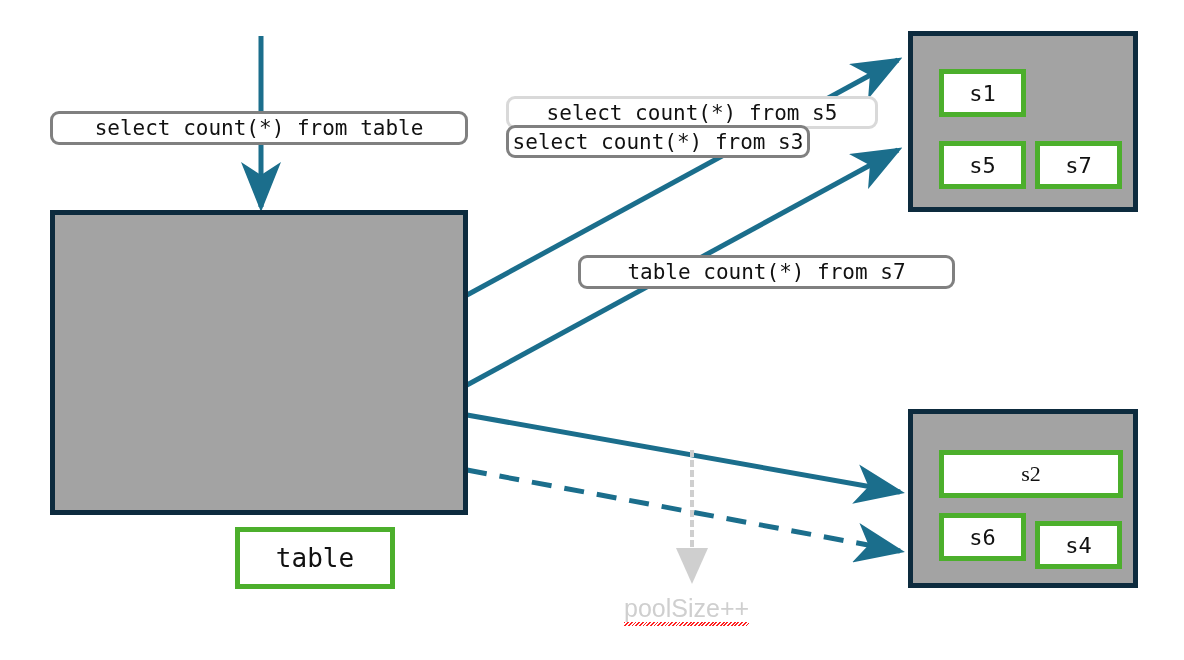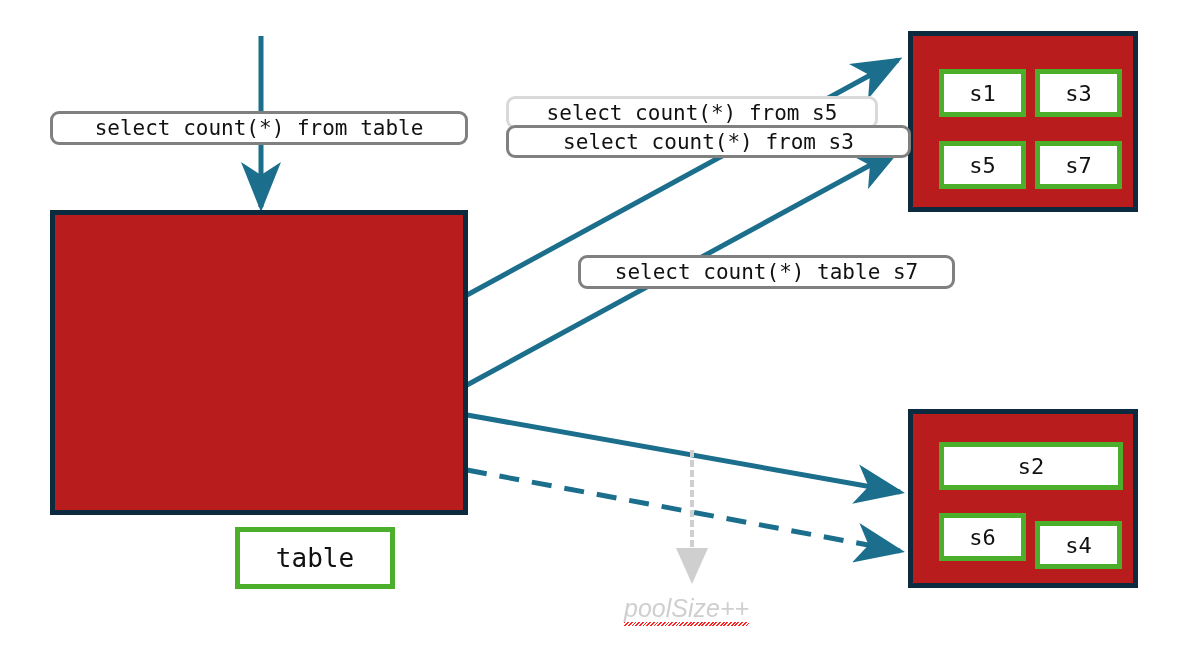--- a/index.html
+++ b/index.html
@@ -23,21 +23,21 @@
     left: 0;
     top: 0;
     width: 1184px;
     height: 660px;
     pointer-events: none;
   }
 
   
   .pool {
     position: absolute;
-    background: #b91c1c;
+    background: #a3a3a3;
     border: 5px solid #0D2B3E;
     box-sizing: border-box;
   }
   #table-pool {
     left: 50px;
     top: 210px;
     width: 418px;
     height: 305px;
     padding-left: 16px;
   }
@@ -82,21 +82,21 @@
     width: 184px;
     height: 48px;
     font-size: 22px;
   }
   
   #node-s1 { left: 26px;  top: 33px; }
   #node-s3 { left: 122px; top: 33px; }
   #node-s5 { left: 26px;  top: 105px; }
   #node-s7 { left: 122px; top: 105px; text-align: right; }
   
-  #node-s2 { left: 26px;  top: 28px; }
+  #node-s2 { left: 26px;  top: 36px; font-family: Liberation Serif, serif; }
   #node-s6 { left: 26px;  top: 99px; }
   #node-s4 { left: 122px; top: 107px; }
 
   
   .label-box {
     position: absolute;
     background: #ffffff;
     border: 3px solid #808080;
     border-radius: 9px;
     box-sizing: border-box;
@@ -108,36 +108,35 @@
     font-size: 21px;
     white-space: nowrap;
     z-index: 5;
   }
   .label-box.light {
     border-color: #D9D9D9;
     z-index: 4;
   }
   #label-table { left: 50px;  top: 111px; width: 418px; height: 34px; }
   #label-s5    { left: 506px; top: 96px;  width: 372px; height: 33px; align-items: center; }
-  #label-s3    { left: 506px; top: 125px; width: 405px; height: 33px; }
+  #label-s3    { left: 506px; top: 125px; width: 304px; height: 33px; }
   #label-s7    { left: 578px; top: 255px; width: 377px; height: 34px; }
   #label-s2    { left: 506px; top: 424px; width: 372px; height: 34px; }
   #label-est   { left: 506px; top: 513px; width: 375px; height: 34px; }
 
   
   #poolsize-text {
     position: absolute;
     left: 624px;
     top: 594px;
     color: #CFCFCF;
     font-family: "Liberation Sans", sans-serif;
     font-size: 25px;
     letter-spacing: 0px;
     white-space: nowrap;
-    font-style: italic;
   }
   #poolsize-text .squiggle {
     position: relative;
     display: inline-block;
   }
   #poolsize-text .squiggle::after {
     content: "";
     position: absolute;
     left: 0;
     right: 0;
@@ -192,23 +191,20 @@
   <div class="pool" id="table-pool">
     <div class="node" id="table-node">
       <span>table</span>
     </div>
   </div>
 
   <div class="pool" id="pool-top">
     <div class="node pool-node" id="node-s1">
       <span>s1</span>
     </div>
-    <div class="node pool-node" id="node-s3">
-      <span>s3</span>
-    </div>
     <div class="node pool-node" id="node-s5">
       <span>s5</span>
     </div>
     <div class="node pool-node" id="node-s7">
       <span>s7</span>
     </div>
   </div>
 
   <div class="pool" id="pool-bottom">
     <div class="node pool-node-wide" id="node-s2">
@@ -228,21 +224,21 @@
 
   <div class="label-box light" id="label-s5">
     <span>select count(*) from s5</span>
   </div>
 
   <div class="label-box" id="label-s3">
     <span>select count(*) from s3</span>
   </div>
 
   <div class="label-box" id="label-s7">
-    <span>select count(*) table s7</span>
+    <span>table count(*) from s7</span>
   </div>
 
 
 
   <div id="poolsize-text">
     <span class="squiggle">poolSize++</span>
   </div>
 
 </div>
 

